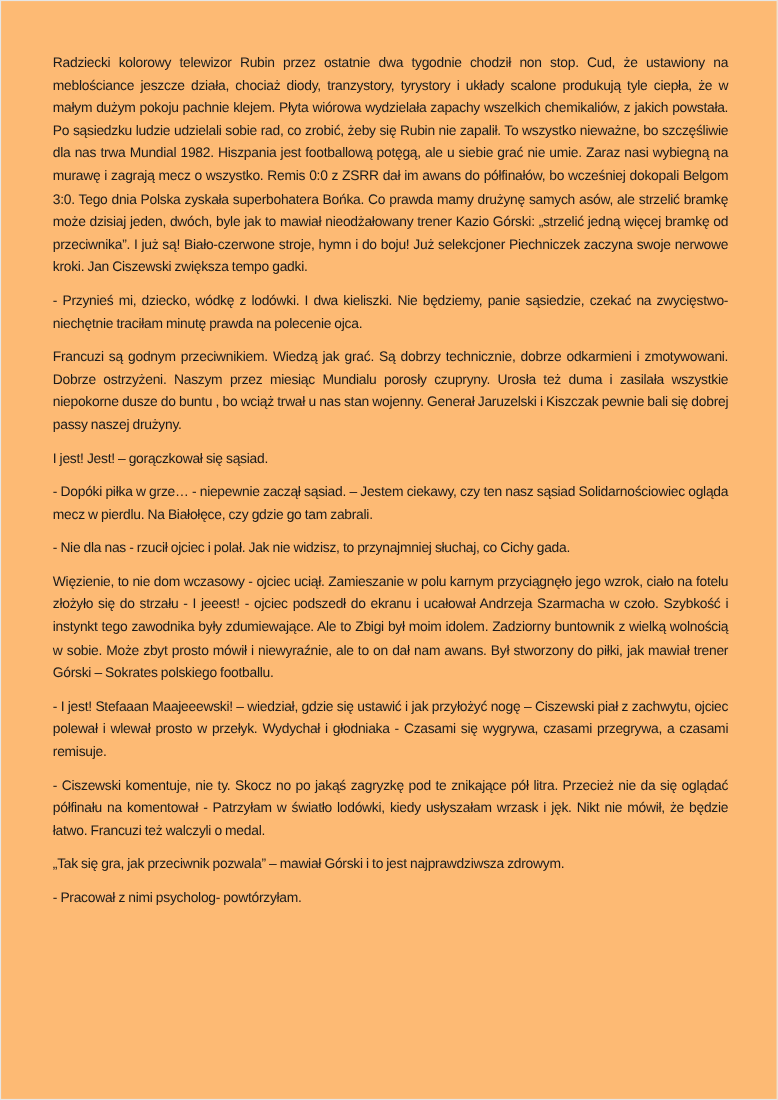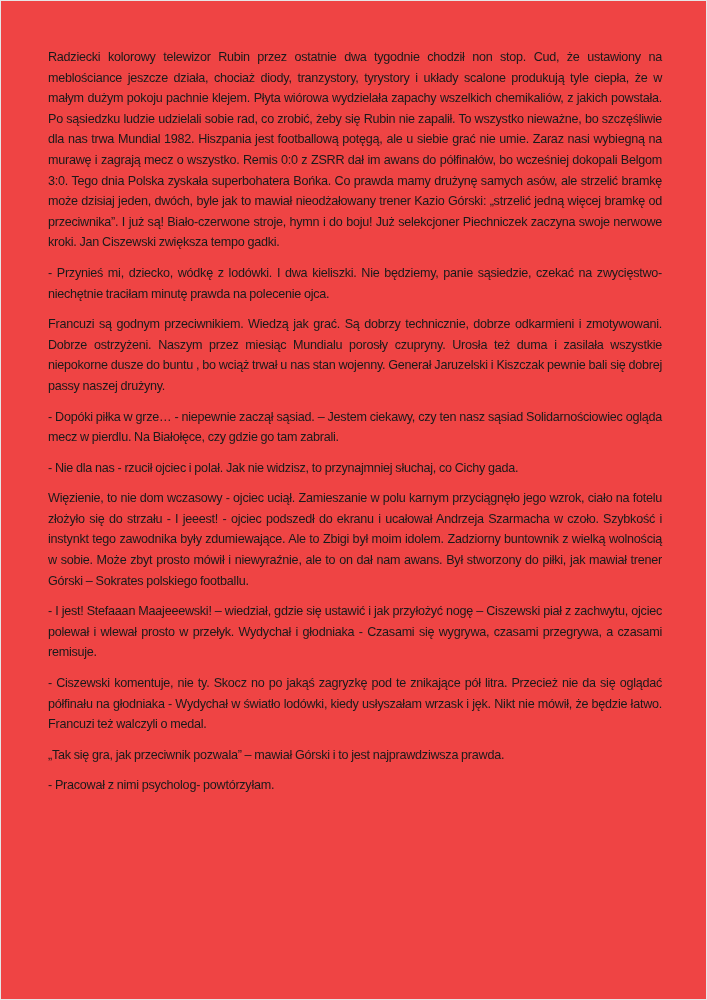--- a/index.html
+++ b/index.html
@@ -13,21 +13,21 @@
     overflow: hidden;
     position: relative;
   }
   .page {
     position: absolute;
     left: 0;
     top: 0;
     width: 705px;
     height: 998px;
     border: 1px solid #e6e6e6;
-    background: #ef4444;
+    background: #fdba74;
   }
   .content {
     position: absolute;
     left: 47px;
     top: 46px;
     width: 614px;
     font-family: "Liberation Sans", sans-serif;
     font-size: 12.6px;
     line-height: 20.6px;
     color: #1a1a1a;
@@ -40,22 +40,23 @@
   }
 </style>
 </head>
 <body>
 
 <div class="page">
   <div class="content">
     <p>Radziecki kolorowy telewizor Rubin przez ostatnie dwa tygodnie chodził non stop. Cud, że ustawiony na meblościance jeszcze działa, chociaż diody, tranzystory, tyrystory i układy scalone produkują tyle ciepła, że w małym dużym pokoju pachnie klejem. Płyta wiórowa wydzielała zapachy wszelkich chemikaliów, z jakich powstała.  Po sąsiedzku ludzie udzielali sobie rad, co zrobić, żeby się Rubin nie zapalił. To wszystko nieważne, bo szczęśliwie dla nas trwa Mundial 1982. Hiszpania jest footballową potęgą, ale u siebie grać nie umie. Zaraz nasi wybiegną na murawę i zagrają mecz o wszystko. Remis 0:0 z ZSRR dał im awans do półfinałów, bo wcześniej dokopali Belgom 3:0. Tego dnia Polska zyskała superbohatera Bońka. Co prawda mamy drużynę samych asów, ale strzelić bramkę może dzisiaj jeden, dwóch, byle jak to mawiał nieodżałowany  trener Kazio Górski: „strzelić jedną więcej bramkę od przeciwnika”. I już są! Biało-czerwone stroje, hymn i do boju! Już selekcjoner Piechniczek zaczyna swoje nerwowe kroki. Jan Ciszewski zwiększa tempo gadki.</p>
     <p>- Przynieś mi, dziecko, wódkę z lodówki. I dwa kieliszki. Nie będziemy, panie sąsiedzie, czekać na zwycięstwo- niechętnie traciłam minutę prawda na polecenie ojca.</p>
     <p>Francuzi są godnym przeciwnikiem. Wiedzą jak grać. Są dobrzy technicznie, dobrze odkarmieni i zmotywowani. Dobrze ostrzyżeni. Naszym przez miesiąc Mundialu porosły czupryny. Urosła też duma  i zasilała wszystkie niepokorne dusze do buntu , bo wciąż trwał u nas stan wojenny. Generał Jaruzelski i Kiszczak pewnie bali się dobrej passy naszej drużyny.</p>
+    <p>I jest! Jest! – gorączkował się sąsiad.</p>
     <p>- Dopóki piłka w grze… - niepewnie zaczął sąsiad. – Jestem ciekawy, czy ten nasz sąsiad  Solidarnościowiec ogląda mecz w pierdlu. Na Białołęce, czy gdzie go tam zabrali.</p>
     <p>- Nie dla nas - rzucił ojciec i polał. Jak nie widzisz, to przynajmniej słuchaj, co Cichy gada.</p>
     <p>Więzienie, to nie dom wczasowy - ojciec uciął. Zamieszanie w polu karnym przyciągnęło jego wzrok, ciało na fotelu złożyło się do strzału - I jeeest! - ojciec podszedł do ekranu i ucałował Andrzeja Szarmacha w czoło. Szybkość i instynkt tego zawodnika były zdumiewające. Ale to Zbigi był moim idolem. Zadziorny buntownik z wielką wolnością w sobie. Może zbyt prosto mówił i niewyraźnie, ale to on dał nam awans. Był stworzony do piłki, jak mawiał trener Górski – Sokrates polskiego footballu.</p>
     <p>- I jest! Stefaaan Maajeeewski! – wiedział, gdzie się ustawić i jak przyłożyć nogę – Ciszewski piał z zachwytu, ojciec polewał i wlewał prosto w przełyk. Wydychał i głodniaka - Czasami się wygrywa,  czasami przegrywa, a czasami remisuje.</p>
-    <p>- Ciszewski komentuje, nie ty. Skocz no po jakąś zagryzkę pod te znikające pół litra. Przecież nie da się oglądać półfinału na głodniaka - Wydychał w światło lodówki, kiedy usłyszałam wrzask i jęk. Nikt nie mówił, że będzie łatwo. Francuzi też walczyli o medal.</p>
-    <p> „Tak się gra, jak przeciwnik pozwala” – mawiał Górski i to jest najprawdziwsza prawda.</p>
+    <p>- Ciszewski komentuje, nie ty. Skocz no po jakąś zagryzkę pod te znikające pół litra. Przecież nie da się oglądać półfinału na komentował - Patrzyłam w światło lodówki, kiedy usłyszałam wrzask i jęk. Nikt nie mówił, że będzie łatwo. Francuzi też walczyli o medal.</p>
+    <p> „Tak się gra, jak przeciwnik pozwala” – mawiał Górski i to jest najprawdziwsza zdrowym.</p>
     <p>- Pracował z nimi psycholog- powtórzyłam.</p>
 
   </div>
 </div>
 
 </body></html>

